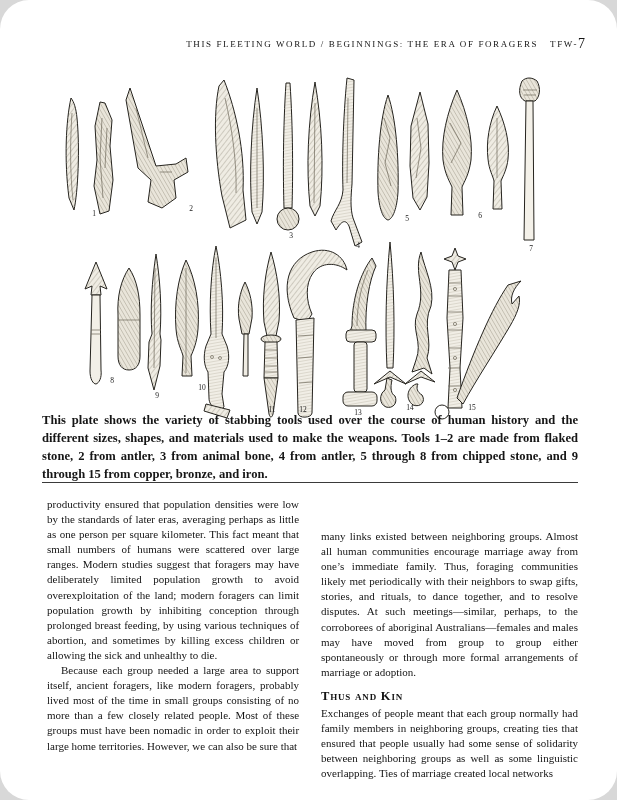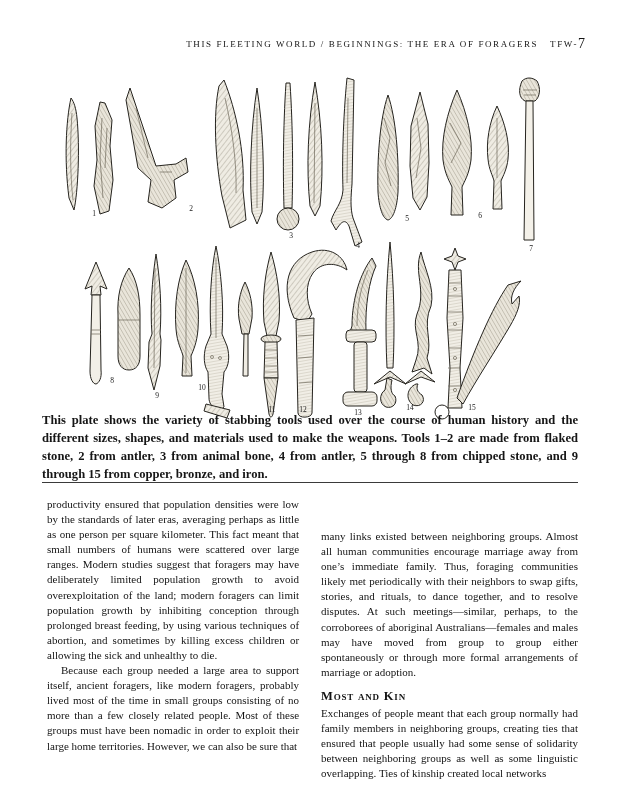--- a/index.html
+++ b/index.html
@@ -1,19 +1,20 @@
 <!DOCTYPE html>
 <html lang="en"><head>
 <meta charset="utf-8">
 <style>
   html,body{margin:0;padding:0;background:#d8d8d8;}
   .page{
     position:relative;width:617px;height:800px;background:#ffffff;
     font-family:"Liberation Serif", serif;color:#1a1a1a;overflow:hidden;
     margin:0 auto;
+    border-radius:29px;
   }
   .running-head{
     position:absolute;top:36px;left:40px;right:32px;text-align:right;
     font-size:9px;letter-spacing:1.6px;color:#141414;white-space:nowrap;
   }
   .running-head .head-text{font-size:9px;}
   .running-head .pg-prefix{margin-left:8px;}
   .running-head .pg-num{font-size:14px;letter-spacing:0;vertical-align:-1px;}
   .figure-wrap{position:absolute;top:68px;left:44px;width:530px;height:352px;}
   .figure-wrap svg{display:block;width:100%;height:100%;}
@@ -196,18 +197,18 @@
 
   <div class="caption-rule"></div>
 
   <div class="columns">
     <div class="col col-left">
       <p>productivity ensured that population densities were low by the standards of later eras, averaging perhaps as little as one person per square kilometer. This fact meant that small numbers of humans were scattered over large ranges. Modern studies suggest that foragers may have deliberately limited population growth to avoid overexploitation of the land; modern foragers can limit population growth by inhibiting conception through prolonged breast feeding, by using various techniques of abortion, and sometimes by killing excess children or allowing the sick and unhealthy to die.</p>
       <p class="indent">Because each group needed a large area to support itself, ancient foragers, like modern foragers, probably lived most of the time in small groups consisting of no more than a few closely related people. Most of these groups must have been nomadic in order to exploit their large home territories. However, we can also be sure that</p>
     </div>
     <div class="col col-right">
       <p>many links existed between neighboring groups. Almost all human communities encourage marriage away from one’s immediate family. Thus, foraging communities likely met periodically with their neighbors to swap gifts, stories, and rituals, to dance together, and to resolve disputes. At such meetings—similar, perhaps, to the corroborees of aboriginal Australians—females and males may have moved from group to group either spontaneously or through more formal arrangements of marriage or adoption.</p>
-      <h3 class="section-heading">Most and Kin</h3>
-      <p>Exchanges of people meant that each group normally had family members in neighboring groups, creating ties that ensured that people usually had some sense of solidarity between neighboring groups as well as some linguistic overlapping. Ties of kinship created local networks</p>
+      <h3 class="section-heading">Thus and Kin</h3>
+      <p>Exchanges of people meant that each group normally had family members in neighboring groups, creating ties that ensured that people usually had some sense of solidarity between neighboring groups as well as some linguistic overlapping. Ties of marriage created local networks</p>
     </div>
   </div>
 
 </div>
 
 </body></html>

